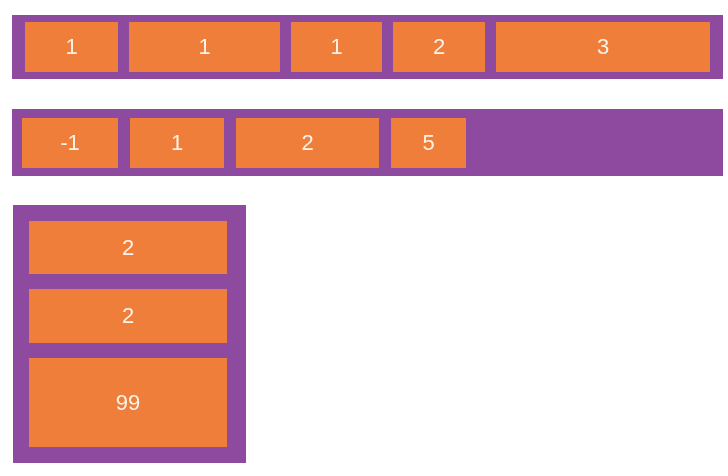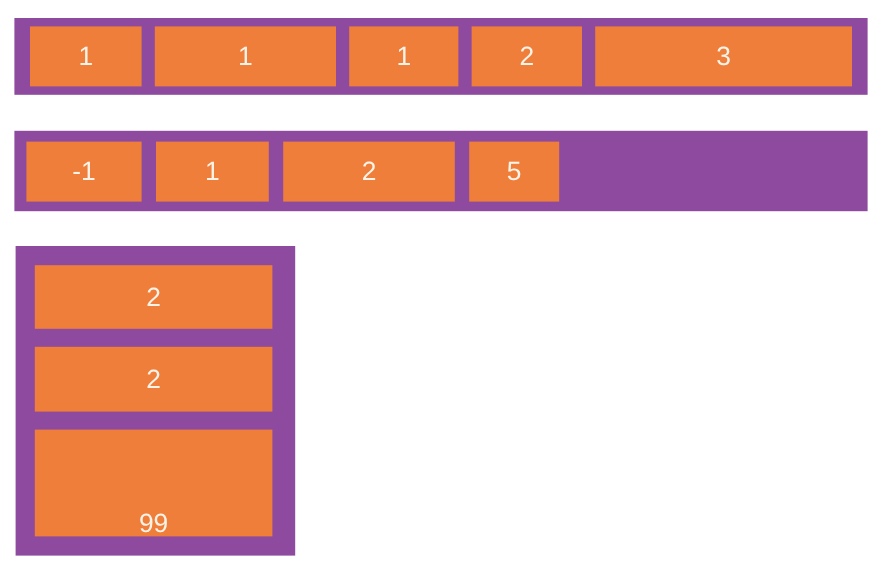--- a/index.html
+++ b/index.html
@@ -77,21 +77,21 @@
     top: 205px;
     width: 233px;
     height: 258px;
     padding: 16px 19px 16px 16px;
     gap: 15px;
     flex-direction: column;
   }
   .column-1 .flex-item { width: 100%; }
   .c1-i1 { height: 53px; }
   .c1-i2 { height: 54px; }
-  .c1-i3 { height: 89px; align-items: flex-end; }
+  .c1-i3 { height: 89px; }
 </style>
 </head>
 <body>
 
 <div class="flex-container row-1">
   <div class="flex-item r1-i1">
     <span>1</span>
   </div>
   <div class="flex-item r1-i2">
     <span>1</span>

